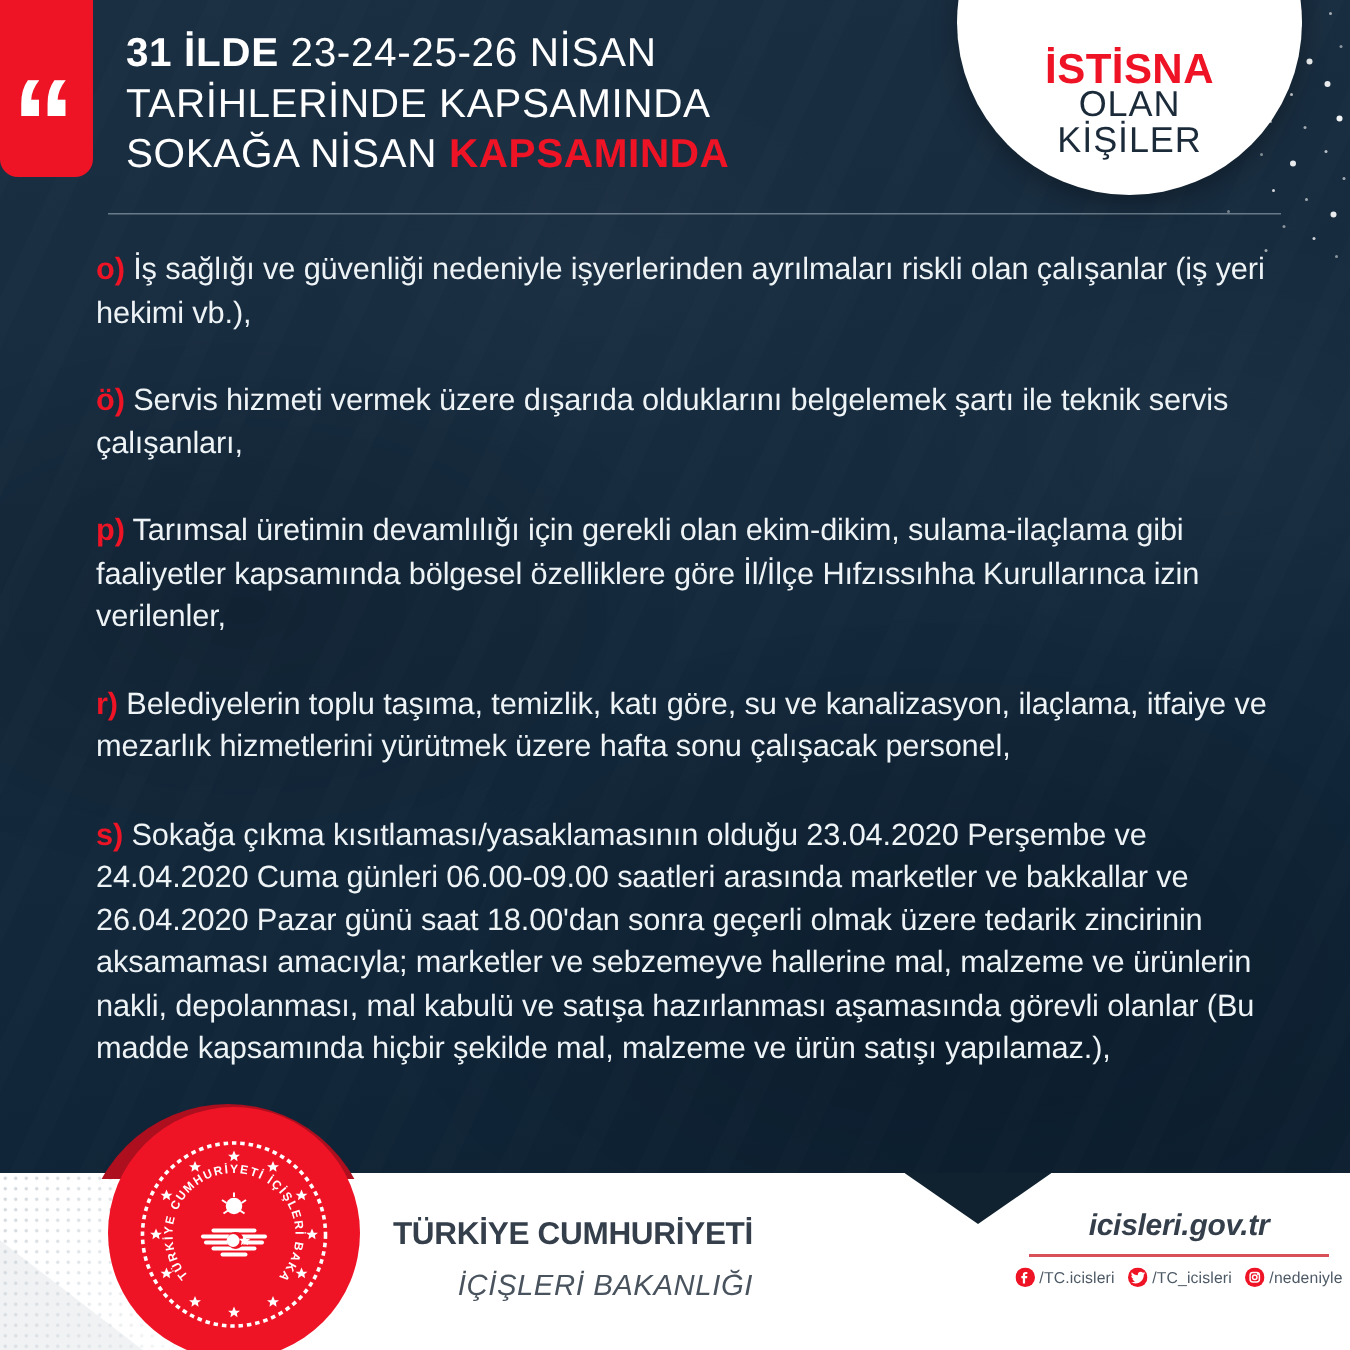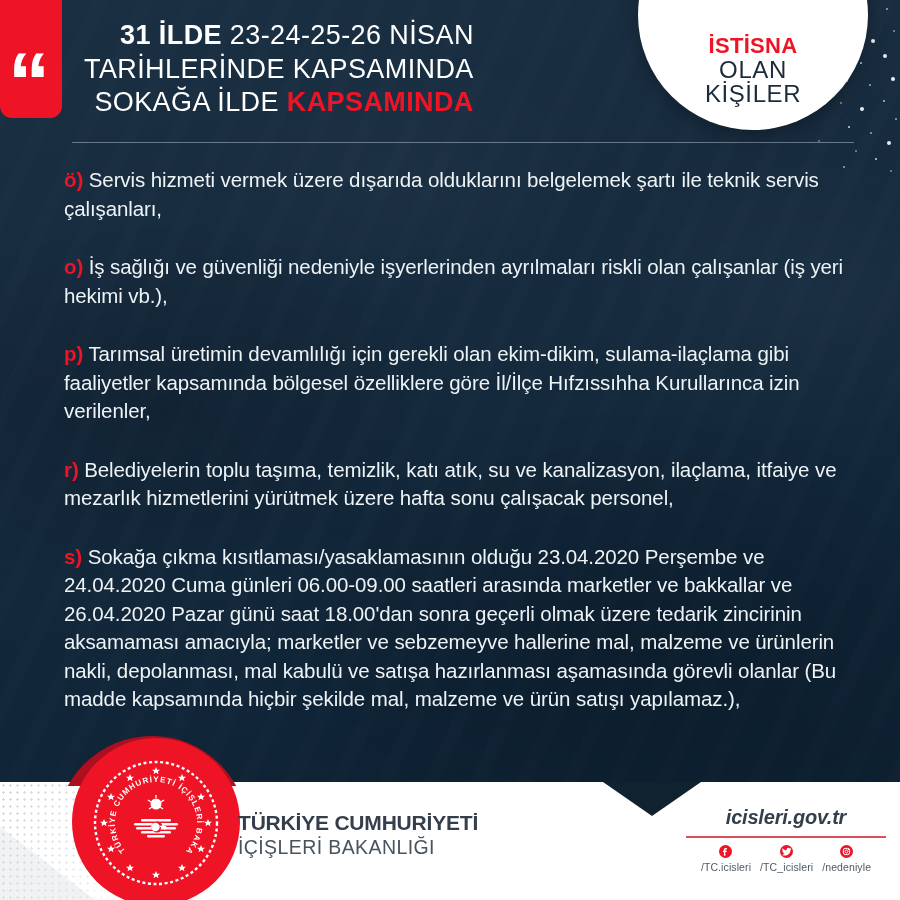--- a/index.html
+++ b/index.html
@@ -46,60 +46,60 @@
       826px 96px 0 0 rgba(255,255,255,.4),818px 140px 0 0 rgba(255,255,255,.4);}
 
   
   .quote-block{position:absolute;left:0;top:0;width:62px;height:118px;
     background:var(--accent-red);border-radius:0 0 12px 12px;}
   .quote-mark{position:absolute;left:8px;top:40px;font-weight:700;font-size:84px;line-height:1;
     color:#fff;letter-spacing:-4px;}
 
   
   .title{position:absolute;left:84px;top:19px;color:#fff;font-size:27px;line-height:33.5px;
-    letter-spacing:.4px;font-weight:400;white-space:nowrap;text-align:right;}
+    letter-spacing:.4px;font-weight:400;white-space:nowrap;}
   .title .b{font-weight:700;}
   .title .accent{font-weight:700;color:var(--accent-red);}
 
   .divider{position:absolute;left:72px;top:142px;width:782px;height:1px;
     background:rgba(170,185,198,.55);}
 
   
   .badge{position:absolute;left:638px;top:-100px;width:230px;height:230px;border-radius:50%;
     background:#fff;box-shadow:0 5px 18px rgba(0,0,0,.32);display:flex;flex-direction:column;
     justify-content:flex-end;align-items:center;text-align:center;padding-bottom:24px;}
-  .badge .red-line{color:var(--accent-red);font-weight:700;font-size:22px;line-height:24px;letter-spacing:.3px;}
+  .badge .red-line{color:var(--accent-red);font-weight:700;font-size:28px;line-height:24px;letter-spacing:.3px;}
   .badge .dark-line{color:var(--badge-dark-text);font-weight:400;font-size:24px;line-height:24px;letter-spacing:.6px;}
 
   
   .list{position:absolute;left:64px;top:166px;width:800px;color:var(--body-text);
     font-size:20.5px;line-height:28.5px;letter-spacing:-.1px;}
   .list p{margin:0 0 30px 0;}
   .item-label{color:var(--accent-red);font-weight:700;}
 
   
   .footer-band{position:absolute;left:0;top:782px;width:900px;height:118px;background:#fff;}
   .footer-dots{position:absolute;left:0;top:0;width:280px;height:118px;
     background:radial-gradient(circle, #c9d0d6 1px, transparent 1.4px);background-size:7px 7px;
     -webkit-mask-image:linear-gradient(125deg, rgba(0,0,0,.85), transparent 68%);
     mask-image:linear-gradient(125deg, rgba(0,0,0,.85), transparent 68%);}
   .footer-stripe{position:absolute;left:0;top:0;width:280px;height:118px;background:#e9ecef;opacity:.7;
     clip-path:polygon(0 38%, 34% 100%, 0 100%);}
   .notch{position:absolute;left:603px;top:782px;width:98px;height:34px;background:#10222f;
     clip-path:polygon(0 0,100% 0,50% 100%);}
 
-  .ministry{position:absolute;left:238px;top:812px;width:264px;text-align:left;}
+  .ministry{position:absolute;left:238px;top:812px;width:264px;text-align:right;}
   .ministry-1{color:var(--footer-text-dark);font-weight:700;font-size:21px;letter-spacing:-.2px;line-height:22px;}
-  .ministry-2{color:var(--footer-text-light);font-weight:400;font-size:19.5px;letter-spacing:.4px;line-height:22px;margin-top:2px;}
+  .ministry-2{color:var(--footer-text-light);font-weight:400;font-size:19.5px;letter-spacing:.4px;line-height:22px;margin-top:12px;font-style:italic;}
 
   .webinfo{position:absolute;left:686px;top:806px;width:200px;text-align:center;}
   .website{color:var(--footer-text-dark);font-weight:700;font-size:20px;letter-spacing:-.2px;cursor:pointer;font-style:italic;}
   .web-underline{width:100%;height:2px;background:var(--underline-red);margin-top:7px;}
   .social-row{margin-top:7px;display:flex;justify-content:center;align-items:center;gap:9px;white-space:nowrap;}
-  .social-item{display:flex;align-items:center;gap:3px;cursor:pointer;flex-direction:column;}
+  .social-item{display:flex;align-items:center;gap:3px;cursor:pointer;}
   .social-item svg{display:block;}
   .social-handle{font-size:10.5px;color:#4d5a66;letter-spacing:.1px;}
 
   .logo-svg{position:absolute;left:44px;top:710px;width:224px;height:190px;overflow:visible;}
   .emblem-ring-text{font-family:"Liberation Sans",sans-serif;font-size:8px;font-weight:700;
     letter-spacing:1.1px;fill:#fff;}
 </style>
 </head>
 <body>
 
@@ -108,36 +108,36 @@
   <div class="citytex"></div>
   <div class="stars"></div>
 
   <div class="quote-block">
     <span class="quote-mark">“</span>
   </div>
 
   <div class="title">
     <div><span class="b">31 İLDE</span><span> 23-24-25-26 NİSAN</span></div>
     <div>TARİHLERİNDE KAPSAMINDA</div>
-    <div><span>SOKAĞA İLDE </span><span class="accent">KAPSAMINDA</span></div>
+    <div><span>SOKAĞA NİSAN </span><span class="accent">KAPSAMINDA</span></div>
   </div>
 
   <div class="divider"></div>
 
   <div class="badge">
     <div class="red-line">İSTİSNA</div>
     <div class="dark-line">OLAN</div>
     <div class="dark-line">KİŞİLER</div>
   </div>
 
   <div class="list">
+    <p><span class="item-label">o)</span> <span>İş sağlığı ve güvenliği nedeniyle işyerlerinden ayrılmaları riskli olan çalışanlar (iş yeri hekimi vb.),</span></p>
     <p><span class="item-label">ö)</span> <span>Servis hizmeti vermek üzere dışarıda olduklarını belgelemek şartı ile teknik servis çalışanları,</span></p>
-    <p><span class="item-label">o)</span> <span>İş sağlığı ve güvenliği nedeniyle işyerlerinden ayrılmaları riskli olan çalışanlar (iş yeri hekimi vb.),</span></p>
     <p><span class="item-label">p)</span> <span>Tarımsal üretimin devamlılığı için gerekli olan ekim-dikim, sulama-ilaçlama gibi faaliyetler kapsamında bölgesel özelliklere göre İl/İlçe Hıfzıssıhha Kurullarınca izin verilenler,</span></p>
-    <p><span class="item-label">r)</span> <span>Belediyelerin toplu taşıma, temizlik, katı atık, su ve kanalizasyon, ilaçlama, itfaiye ve mezarlık hizmetlerini yürütmek üzere hafta sonu çalışacak personel,</span></p>
+    <p><span class="item-label">r)</span> <span>Belediyelerin toplu taşıma, temizlik, katı göre, su ve kanalizasyon, ilaçlama, itfaiye ve mezarlık hizmetlerini yürütmek üzere hafta sonu çalışacak personel,</span></p>
     <p><span class="item-label">s)</span> <span>Sokağa çıkma kısıtlaması/yasaklamasının olduğu 23.04.2020 Perşembe ve 24.04.2020 Cuma günleri 06.00-09.00 saatleri arasında marketler ve bakkallar ve 26.04.2020 Pazar günü saat 18.00'dan sonra geçerli olmak üzere tedarik zincirinin aksamaması amacıyla; marketler ve sebzemeyve hallerine mal, malzeme ve ürünlerin nakli, depolanması, mal kabulü ve satışa hazırlanması aşamasında görevli olanlar (Bu madde kapsamında hiçbir şekilde mal, malzeme ve ürün satışı yapılamaz.),</span></p>
   </div>
 
   <div class="footer-band">
     <div class="footer-stripe"></div>
     <div class="footer-dots"></div>
   </div>
   <div class="notch"></div>
 
   <svg class="logo-svg" viewBox="0 0 224 190" aria-hidden="true">

